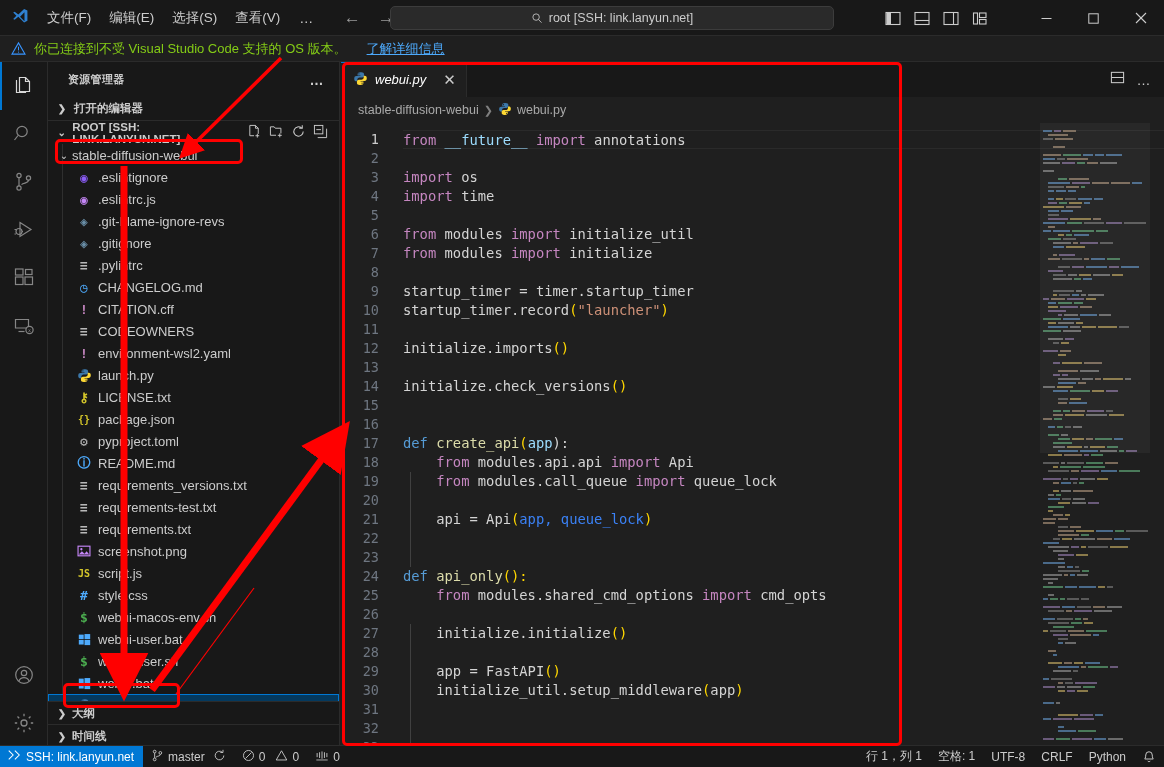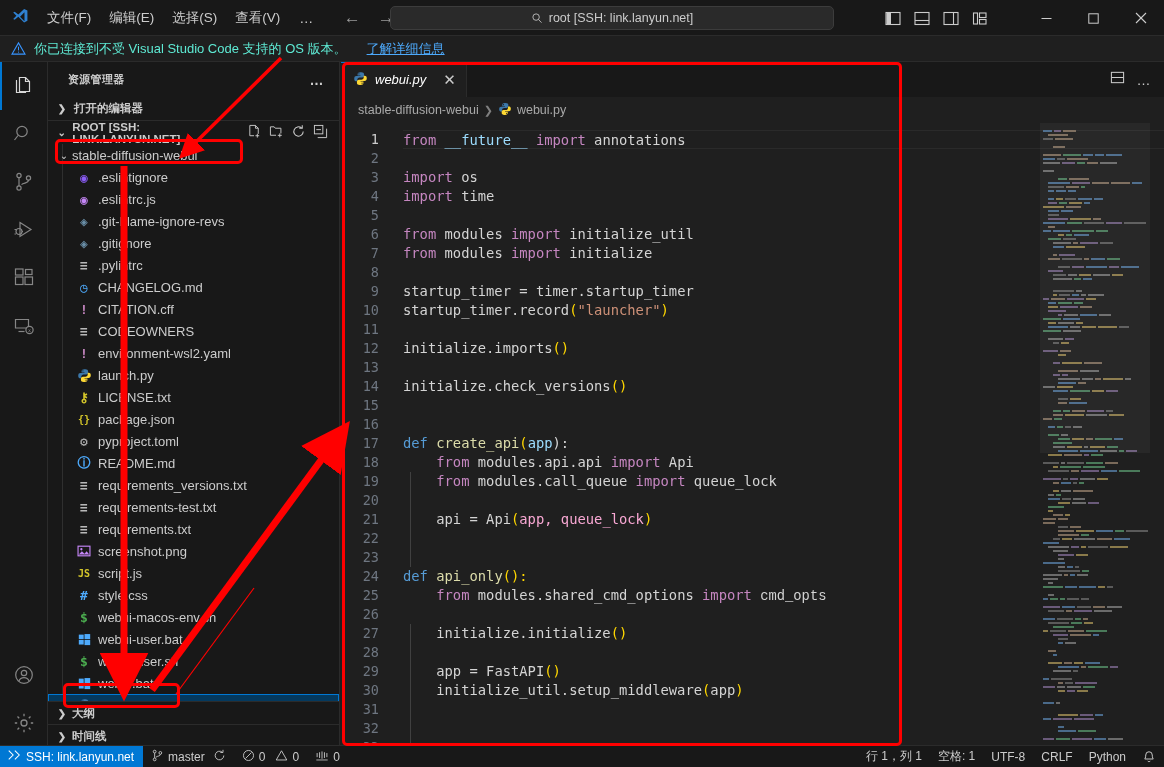--- a/index.html
+++ b/index.html
@@ -44,21 +44,21 @@
   .wc { width: 47px; height: 36px; display: flex; align-items: center; justify-content: center; color: #cccccc; }
 
   
   .banner {
     position: absolute; top: 36px; left: 0; width: 1164px; height: 26px;
     background: #1f1f1f; display: flex; align-items: center; gap: 8px;
     padding-left: 11px; border-bottom: 1px solid #2b2b2b;
     font-size: 13px;
   }
   .banner .warn-ico { color: #3794ff; display: inline-flex; }
-  .banner .btxt { color: #5eead4; }
+  .banner .btxt { color: #84cc16; }
   .banner .blink { color: #4daafc; text-decoration: underline; cursor: pointer; margin-left: 12px; }
 
   
   .activitybar {
     position: absolute; top: 62px; left: 0; width: 48px; height: 685px;
     background: #181818; display: flex; flex-direction: column; align-items: center;
     border-right: 1px solid #2b2b2b;
   }
   .ab-item {
     width: 48px; height: 48px; display: flex; align-items: center; justify-content: center;
@@ -635,25 +635,25 @@
           <div class="cline"></div>
           <div class="cline"><span style="color: rgb(212, 212, 212);">initialize.imports</span><span style="color: rgb(255, 215, 0);">()</span></div>
           <div class="cline"></div>
           <div class="cline"><span style="color: rgb(212, 212, 212);">initialize.check_versions</span><span style="color: rgb(255, 215, 0);">()</span></div>
           <div class="cline"></div>
           <div class="cline"></div>
           <div class="cline"><span style="color: rgb(86, 156, 214);">def </span><span style="color: rgb(220, 220, 170);">create_api</span><span style="color: rgb(255, 215, 0);">(</span><span style="color: rgb(156, 220, 254);">app</span><span style="color: rgb(212, 212, 212);">):</span></div>
           <div class="cline"><span style="color: rgb(212, 212, 212);">    </span><span style="color: rgb(197, 134, 192);">from </span><span style="color: rgb(212, 212, 212);">modules.api.api </span><span style="color: rgb(197, 134, 192);">import </span><span style="color: rgb(212, 212, 212);">Api</span></div>
           <div class="cline"><span style="color: rgb(212, 212, 212);">    </span><span style="color: rgb(197, 134, 192);">from </span><span style="color: rgb(212, 212, 212);">modules.call_queue </span><span style="color: rgb(197, 134, 192);">import </span><span style="color: rgb(212, 212, 212);">queue_lock</span></div>
           <div class="cline"></div>
-          <div class="cline"><span style="color: rgb(212, 212, 212);">    api </span><span style="color: rgb(212, 212, 212);">= </span><span style="color: rgb(212, 212, 212);">Api</span><span style="color: rgb(255, 215, 0);">(</span><span style="color: #f9a8d4;">app, queue_lock</span><span style="color: rgb(255, 215, 0);">)</span></div>
+          <div class="cline"><span style="color: rgb(212, 212, 212);">    api </span><span style="color: rgb(212, 212, 212);">= </span><span style="color: rgb(212, 212, 212);">Api</span><span style="color: rgb(255, 215, 0);">(</span><span style="color: #3b82f6;">app, queue_lock</span><span style="color: rgb(255, 215, 0);">)</span></div>
           <div class="cline"></div>
           <div class="cline"></div>
           <div class="cline"><span style="color: rgb(86, 156, 214);">def </span><span style="color: rgb(220, 220, 170);">api_only</span><span style="color: rgb(255, 215, 0);">():</span></div>
-          <div class="cline"><span style="color: rgb(212, 212, 212);">    </span><span style="color: rgb(197, 134, 192);">from </span><span style="color: rgb(212, 212, 212);">modules.shared_cmd_options </span><span style="color: rgb(197, 134, 192);">import </span><span style="color: rgb(212, 212, 212); font-family: Liberation Mono, monospace;">cmd_opts</span></div>
+          <div class="cline"><span style="color: rgb(212, 212, 212);">    </span><span style="color: rgb(197, 134, 192);">from </span><span style="color: rgb(212, 212, 212);">modules.shared_cmd_options </span><span style="color: rgb(197, 134, 192);">import </span><span style="color: rgb(212, 212, 212);">cmd_opts</span></div>
           <div class="cline"></div>
           <div class="cline"><span style="color: rgb(212, 212, 212);">    initialize.initialize</span><span style="color: rgb(255, 215, 0);">()</span></div>
           <div class="cline"></div>
           <div class="cline"><span style="color: rgb(212, 212, 212);">    app </span><span style="color: rgb(212, 212, 212);">= </span><span style="color: rgb(212, 212, 212);">FastAPI</span><span style="color: rgb(255, 215, 0);">()</span></div>
           <div class="cline"><span style="color: rgb(212, 212, 212);">    initialize_util.setup_middleware</span><span style="color: rgb(255, 215, 0);">(</span><span style="color: rgb(212, 212, 212);">app</span><span style="color: rgb(255, 215, 0);">)</span></div>
           <div class="ig" style="left: 7px; top: 349px; height: 95px;"></div>
           <div class="ig" style="left: 7px; top: 501px; height: 133px;"></div>
         </div>
       <div class="minimap" id="minimap">
           <div class="mm-line" style="padding-left: 3px;">

